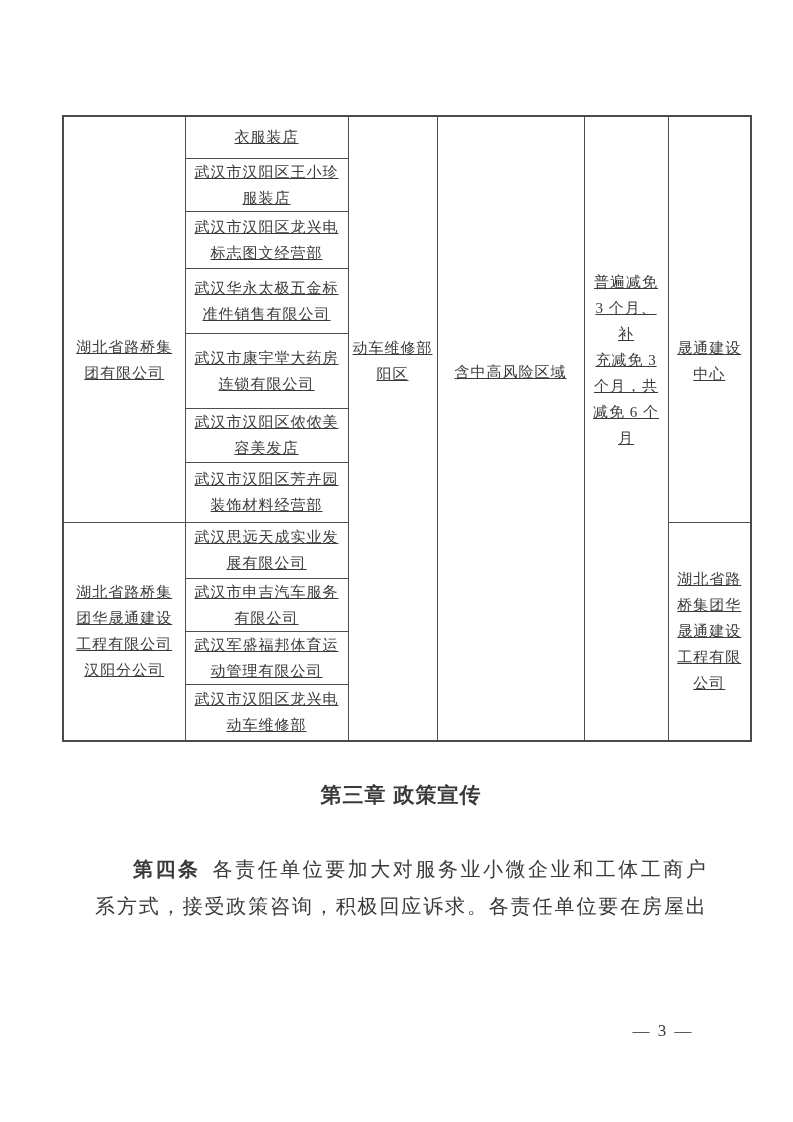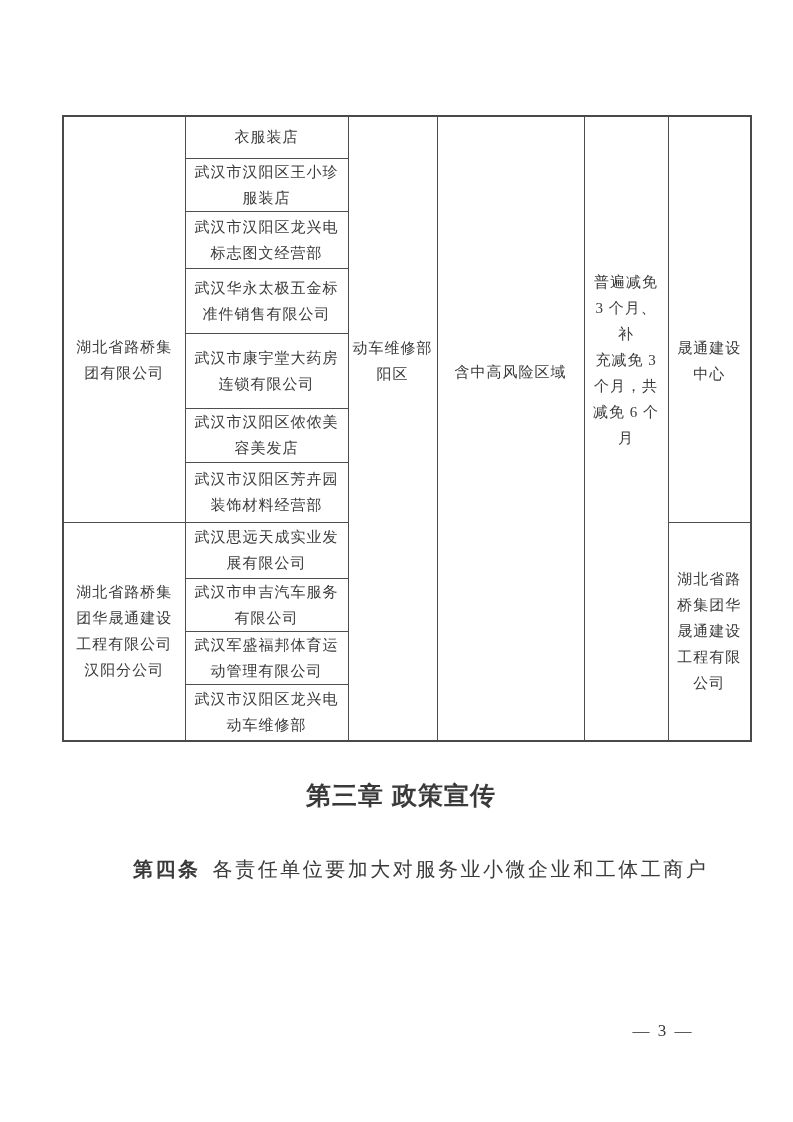--- a/index.html
+++ b/index.html
@@ -26,37 +26,38 @@
   }
   .doc-table td {
     border: 1px solid #4f4f4f;
     text-align: center;
     vertical-align: middle;
     font-size: 15px;
     line-height: 26px;
     letter-spacing: 1px;
     padding: 0 4px;
     overflow: visible;
+    text-decoration: underline;
   }
   .doc-table .cv { white-space: pre-line; }
   
   td.owner1   .cv { transform: translateY(41px); }
   td.manager1 .cv { transform: translateY(42px); }
   td.district .cv { transform: translateY(-68px); }
   td.risk     .cv { transform: translateY(-79px); margin-top: 44px; }
   td.policy   .cv { transform: translateY(-69px); }
 
   
   .chapter-heading {
     position: absolute;
     left: 95px;
     top: 781px;
     width: 612px;
     text-align: center;
-    font-size: 25px;
+    font-size: 21px;
     font-weight: bold;
     letter-spacing: 1px;
     line-height: 28px;
     font-family: "Liberation Sans", sans-serif;
     color: #3a3a3a;
   }
 
   
   .paragraph {
     position: absolute;
@@ -213,17 +214,18 @@
       </tr>
     </tbody>
   </table>
 
   <div class="chapter-heading">第三章 政策宣传</div>
 
   <div class="paragraph">
     <div class="pline first">
       <span class="article-label">第四条</span><span>各责任单位要加大对服务业小微企业和工体工商户</span>
     </div>
+    <div class="pline">系方式，接受政策咨询，积极回应诉求。各责任单位要在房屋出</div>
   </div>
 
   <div class="pageno">— 3 —</div>
 
 </div>
 
 </body></html>

